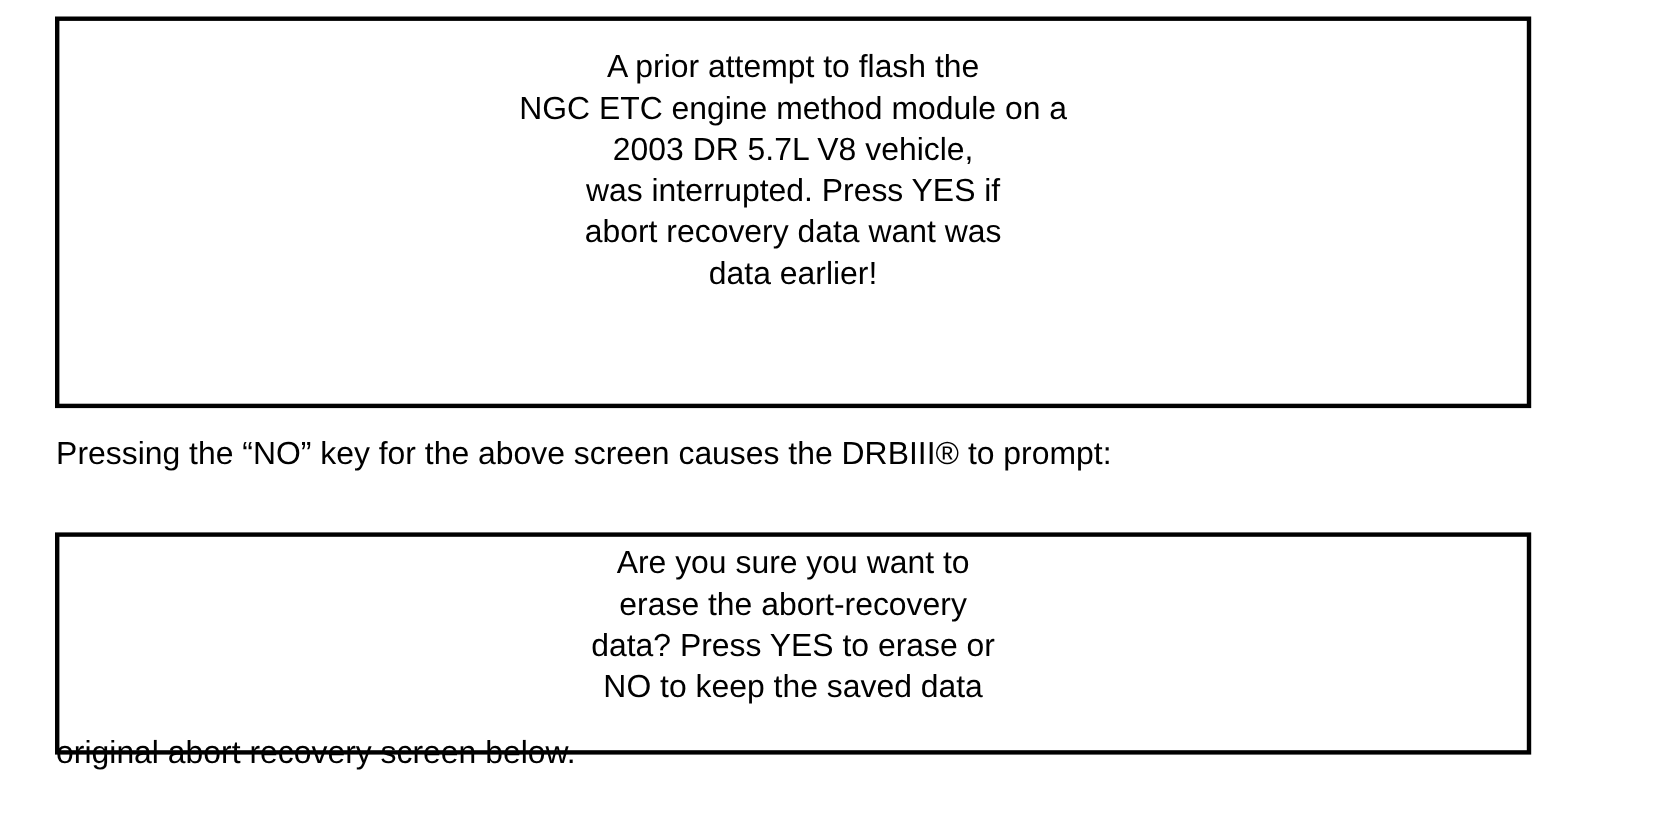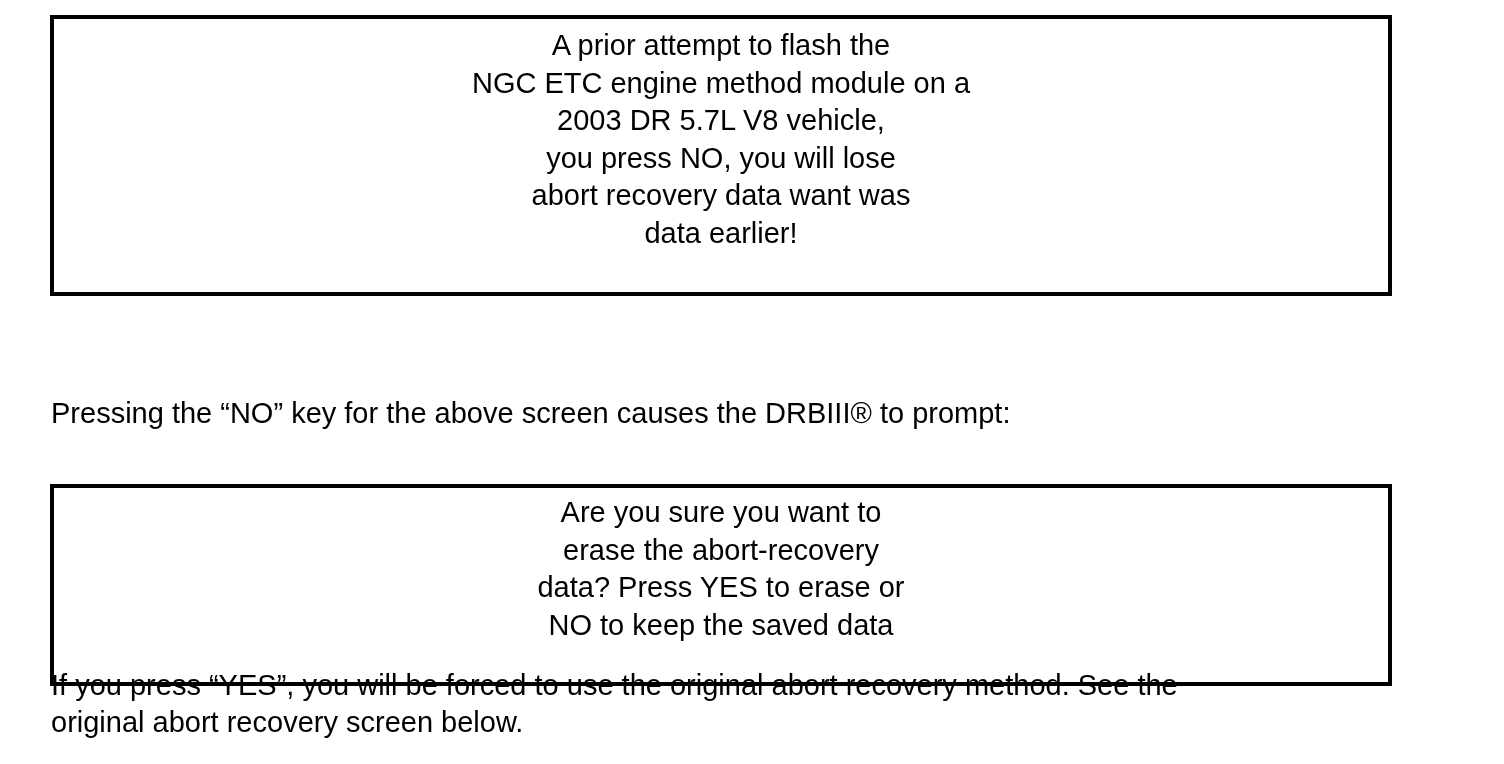--- a/index.html
+++ b/index.html
@@ -26,22 +26,22 @@
     width: 1342px;
     box-sizing: border-box;
     border: 4px solid #000000;
     background: #ffffff;
     text-align: center;
     font-size: 29px;
     line-height: 37.5px;
   }
   #screen1 {
     top: 15px;
-    height: 281px;
-    padding-top: 8px;
+    height: 356px;
+    padding-top: 24px;
   }
   #screen2 {
     top: 484px;
     height: 202px;
     padding-top: 6px;
   }
   .screen-line {
     white-space: nowrap;
   }
   .para {
@@ -57,34 +57,33 @@
 </style>
 </head>
 <body>
 
 <div class="page">
 
   <div class="screen-box" id="screen1">
     <div class="screen-line">A prior attempt to flash the</div>
     <div class="screen-line">NGC ETC engine method module on a</div>
     <div class="screen-line">2003 DR 5.7L V8 vehicle,</div>
-    <div class="screen-line">you press NO, you will lose</div>
+    <div class="screen-line">was interrupted. Press YES if</div>
     <div class="screen-line">abort recovery data want was</div>
     <div class="screen-line">data earlier!</div>
   </div>
 
   <div class="para" id="para1">
     <span class="para-line">Pressing the “NO” key for the above screen causes the DRBIII® to prompt:</span>
   </div>
 
   <div class="screen-box" id="screen2">
     <div class="screen-line">Are you sure you want to</div>
     <div class="screen-line">erase the abort-recovery</div>
     <div class="screen-line">data? Press YES to erase or</div>
     <div class="screen-line">NO to keep the saved data</div>
   </div>
 
   <div class="para" id="para2">
-    <div class="para-line">If you press “YES”, you will be forced to use the original abort recovery method. See the</div>
     <div class="para-line">original abort recovery screen below.</div>
   </div>
 
 </div>
 
 </body></html>

